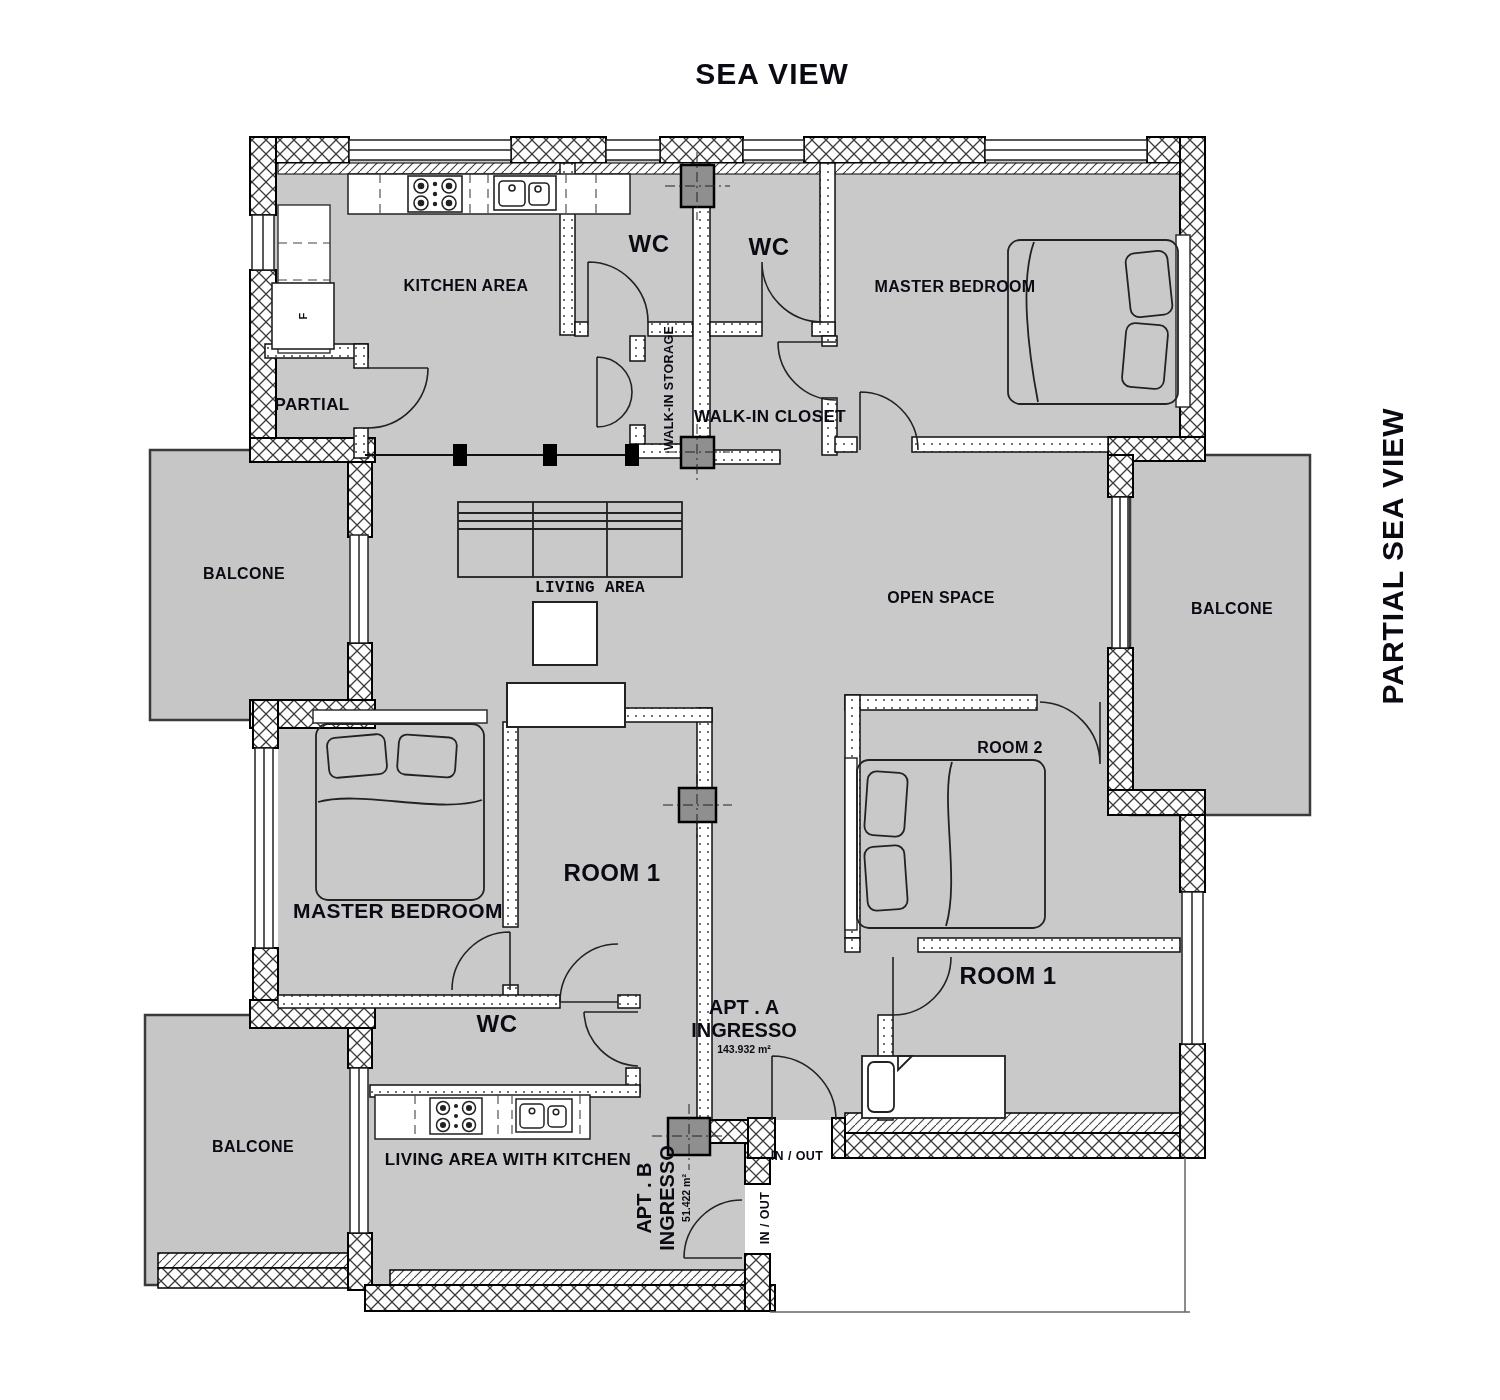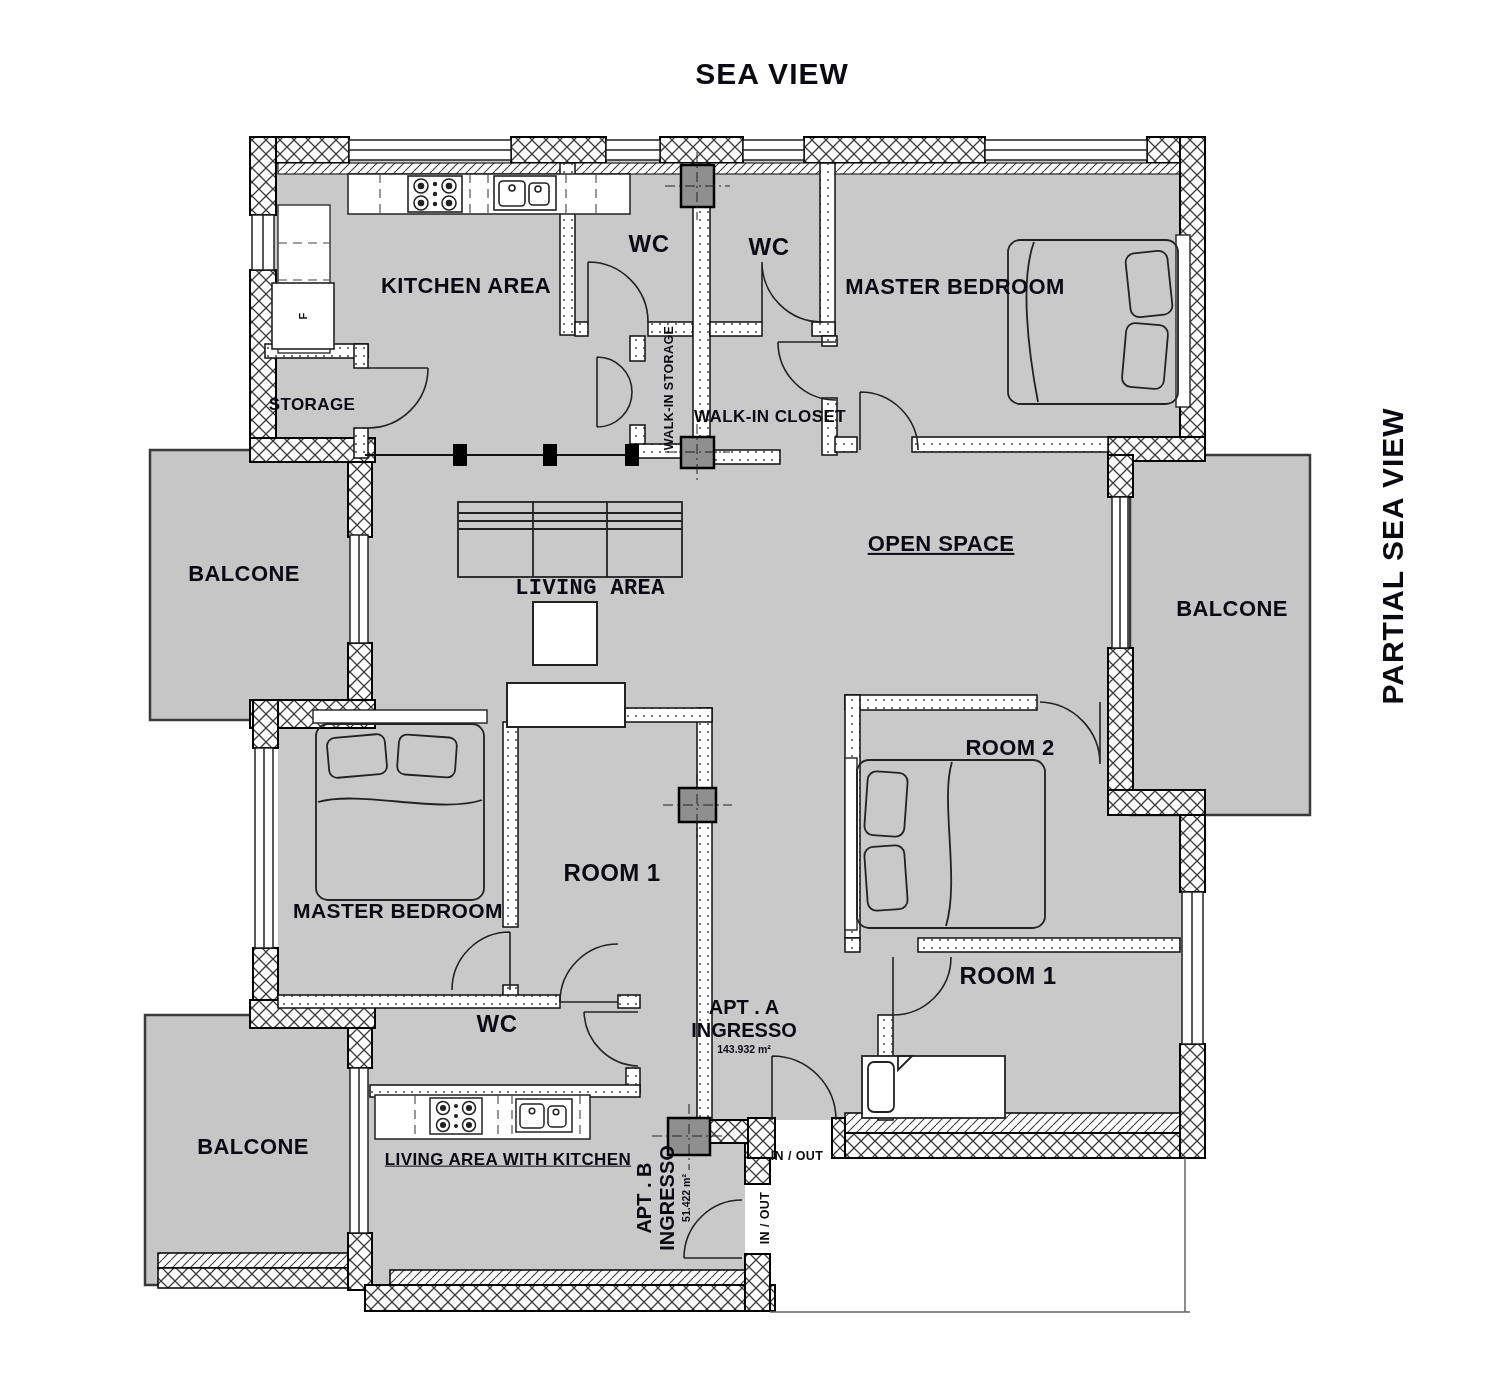--- a/index.html
+++ b/index.html
@@ -3,21 +3,21 @@
 <meta charset="utf-8">
 <style>
   html,body{margin:0;padding:0;background:#fff;}
   #stage{position:relative;width:1444px;height:1400px;background:#fff;overflow:hidden;
          font-family:"Liberation Sans",sans-serif;}
   svg{position:absolute;left:0;top:0;}
   .lbl{position:absolute;transform:translate(-50%,-50%);font-weight:bold;
        color:var(--text,#0a0a12);white-space:nowrap;letter-spacing:.4px;line-height:1.1;}
   .rot{transform:translate(-50%,-50%) rotate(-90deg);}
   .xl{font-size:30px;letter-spacing:1px;}
-  .lg{font-size:22px;}
+  .lg{font-size:16px;}
   .md{font-size:24px;}
   .sm{font-size:17px;}
   .xs{font-size:12.5px;}
   .xxs{font-size:11px;font-weight:bold;}
   .apt-block{position:absolute;transform:translate(-50%,-50%);text-align:center;
              color:var(--text,#0a0a12);font-weight:bold;white-space:nowrap;}
   .apt-block.rot{transform:translate(-50%,-50%) rotate(-90deg);}
   .apt-block .l1,.apt-block .l2{font-size:20px;display:block;}
   .apt-block .ar{font-size:10.5px;display:block;margin-top:1px;}
 </style>
@@ -321,34 +321,34 @@
   </g>
 </svg>
 
   <div class="lbl xl" style="left:772px;top:73px;">SEA VIEW</div>
   <div class="lbl xl rot" style="left:1392px;top:556px;">PARTIAL SEA VIEW</div>
 
   <div class="lbl lg" style="left:466px;top:286px;">KITCHEN AREA</div>
   <div class="lbl lg" style="left:649px;top:244px;font-size:24px;">WC</div>
   <div class="lbl lg" style="left:769px;top:247px;font-size:24px;">WC</div>
   <div class="lbl lg" style="left:955px;top:287px;">MASTER BEDROOM</div>
-  <div class="lbl sm" style="left:312px;top:405px;">STORAGE</div>
+  <div class="lbl sm" style="left:312px;top:405px;">PARTIAL</div>
   <div class="lbl xs rot" style="left:670px;top:388px;">WALK-IN STORAGE</div>
   <div class="lbl sm" style="left:770px;top:417px;">WALK-IN CLOSET</div>
   <div class="lbl lg" style="left:244px;top:574px;">BALCONE</div>
   <div class="lbl lg" style="left:590px;top:589px;font-family:Liberation Mono, monospace;">LIVING AREA</div>
-  <div class="lbl lg" style="left:941px;top:544px;text-decoration:underline;">OPEN SPACE</div>
+  <div class="lbl lg" style="left:941px;top:598px;">OPEN SPACE</div>
   <div class="lbl lg" style="left:1232px;top:609px;">BALCONE</div>
   <div class="lbl lg" style="left:1010px;top:732px;margin-top:16px;">ROOM 2</div>
   <div class="lbl md" style="left:398px;top:911px;font-size:21px;">MASTER BEDROOM</div>
   <div class="lbl md" style="left:612px;top:873px;">ROOM 1</div>
   <div class="lbl md" style="left:1008px;top:976px;">ROOM 1</div>
   <div class="lbl md" style="left:497px;top:1024px;">WC</div>
   <div class="lbl lg" style="left:253px;top:1147px;">BALCONE</div>
-  <div class="lbl sm" style="left:508px;top:1160px;text-decoration:underline;">LIVING AREA WITH KITCHEN</div>
+  <div class="lbl sm" style="left:508px;top:1160px;">LIVING AREA WITH KITCHEN</div>
 
   <div class="apt-block" style="left:744px;top:1025px;">
     <span class="l1">APT . A</span>
     <span class="l2">INGRESSO</span>
     <span class="ar">143.932 m²</span>
   </div>
   <div class="apt-block rot" style="left:662px;top:1198px;">
     <span class="l1">APT . B</span>
     <span class="l2">INGRESSO</span>
     <span class="ar">51.422 m²</span>

